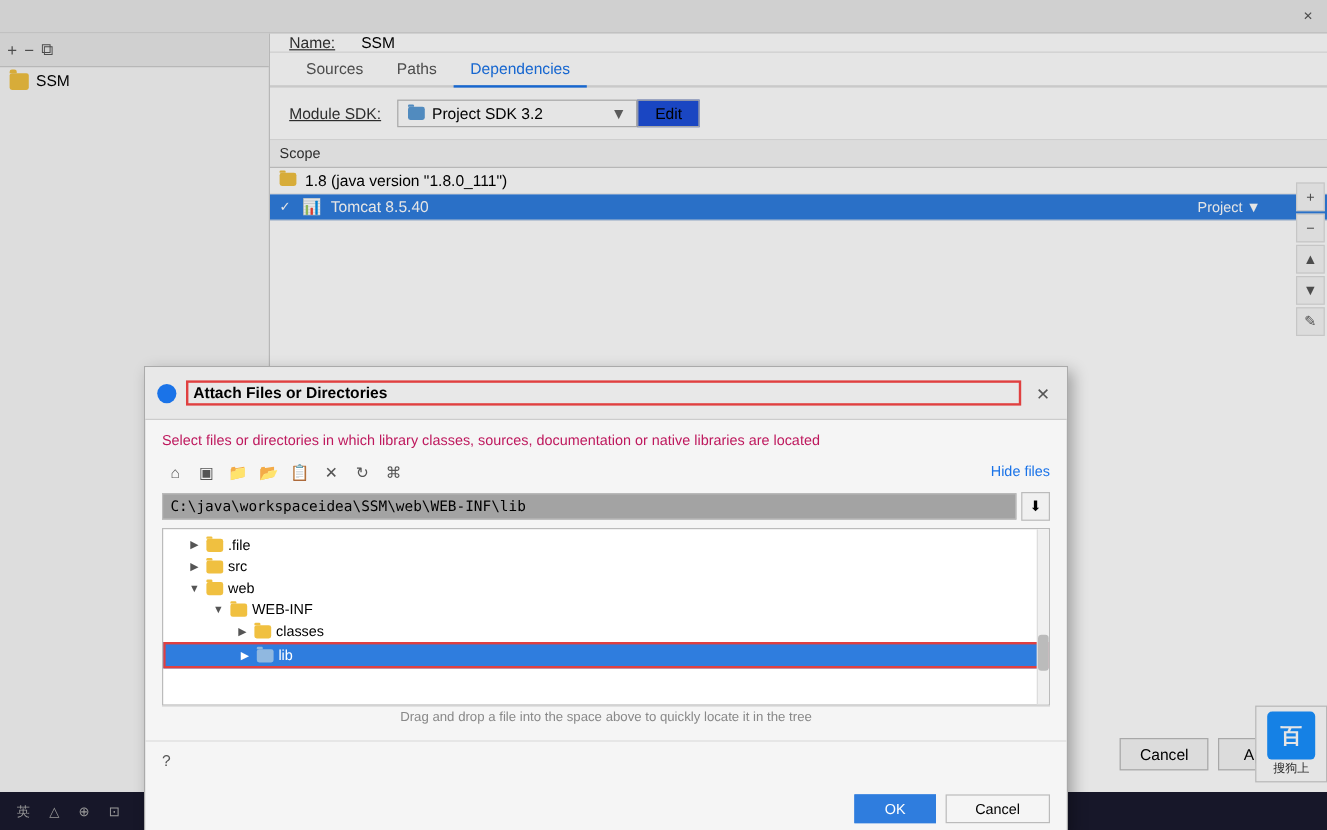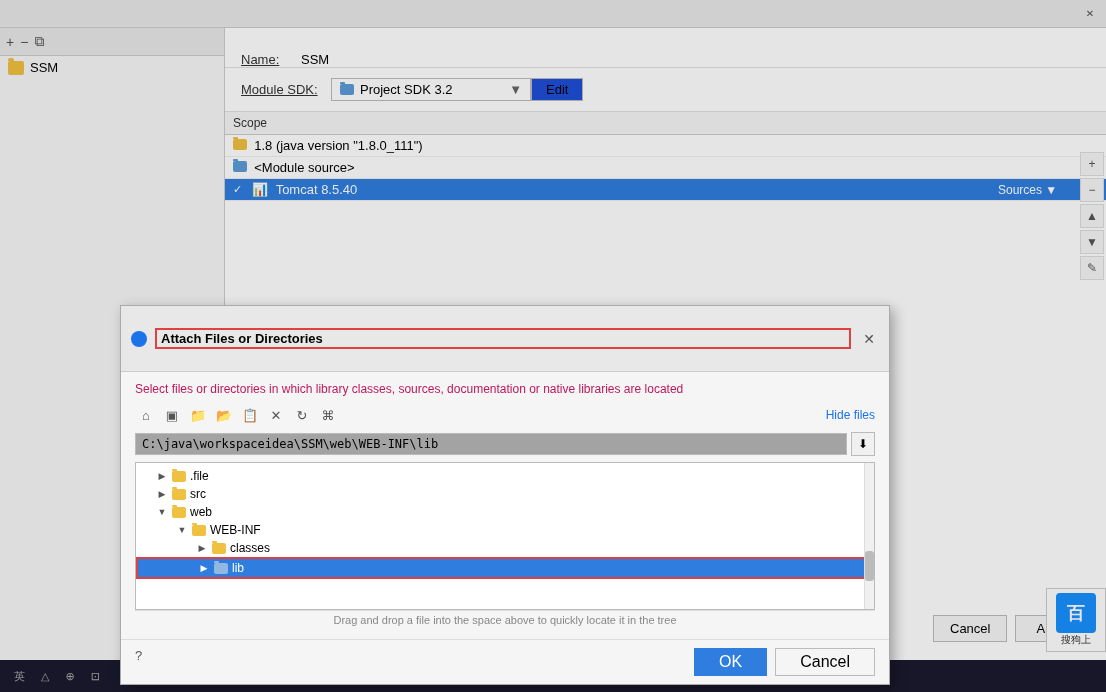--- a/index.html
+++ b/index.html
@@ -102,21 +102,20 @@
       background: #fff;
     }
 
     
     .name-row {
       display: flex;
       align-items: flex-end;
       padding: 0 16px;
       gap: 10px;
       border-bottom: 1px solid #e0e0e0;
-      margin-top: 24px;
     }
     .name-label {
       color: #333;
       text-decoration: underline;
       font-size: 13px;
       min-width: 50px;
     }
     .name-value {
       font-size: 13px;
       font-weight: 500;
@@ -264,21 +263,21 @@
       width: 770px;
       background: #f5f5f5;
       border: 1px solid #aaa;
       box-shadow: 4px 4px 12px rgba(0,0,0,0.3);
       z-index: 20;
     }
     .dialog-titlebar {
       background: #e8e8e8;
       display: flex;
       align-items: center;
-      padding: 22px 10px;
+      padding: 11px 10px;
       gap: 8px;
       border-bottom: 1px solid #ccc;
     }
     .dialog-icon {
       width: 16px;
       height: 16px;
       background: #1a73e8;
       border-radius: 50%;
       flex-shrink: 0;
     }
@@ -442,24 +441,25 @@
     
     .dialog-bottom {
       display: flex;
       justify-content: flex-end;
       padding: 8px 14px;
       gap: 8px;
       border-top: 1px solid #ddd;
     }
     .dialog-btn {
       padding: 4px 24px;
-      font-size: 16px;
+      font-size: 12px;
       cursor: pointer;
       border: 1px solid #bbb;
       background: #f5f5f5;
+      margin-top: 36px;
     }
     .dialog-btn.primary {
       background: #2f7dde;
       color: #fff;
       border-color: #2f7dde;
     }
     .dialog-help {
       margin-right: auto;
       font-size: 13px;
       color: #555;
@@ -562,20 +562,25 @@
     </div>
   </div>
 
   <div class="main-panel">
 
     <div class="name-row">
       <span class="name-label">Name:</span>
       <span class="name-value">SSM</span>
     </div>
 
+    <div class="tabs-bar">
+      <div class="tab">Sources</div>
+      <div class="tab">Paths</div>
+      <div class="tab active">Dependencies</div>
+    </div>
 
     <div class="sdk-row">
       <span class="sdk-label">Module SDK:</span>
       <div class="sdk-dropdown">
         <span class="small-folder"></span>
         <span>Project SDK 3.2</span>
         <span class="chevron">▼</span>
       </div>
       <button class="edit-btn">Edit</button>
     </div>
@@ -585,34 +590,27 @@
       <span class="col-actions"></span>
     </div>
 
     <div class="dep-row">
       <span class="dep-name">
         <span class="small-folder yellow"></span>
         &nbsp;1.8 (java version "1.8.0_111")
       </span>
       <span class="dep-scope"></span>
     </div>
-    <div class="dep-row">
-      <span class="dep-name">
-        <span class="small-folder"></span>
-        &nbsp;&lt;Module source&gt;
-      </span>
-      <span class="dep-scope"></span>
-    </div>
     <div class="dep-row selected">
       <span style="margin-right:4px; font-size:11px;">✓</span>
       <span class="dep-name">
         <span style="color:#6db3f2; font-size:13px;">📊</span>
         &nbsp;Tomcat 8.5.40
       </span>
-      <span class="dep-scope">Sources ▼</span>
+      <span class="dep-scope">Project ▼</span>
     </div>
 
     <div class="right-actions">
       <div class="action-btn">+</div>
       <div class="action-btn">−</div>
       <div class="action-btn">▲</div>
       <div class="action-btn">▼</div>
       <div class="action-btn">✎</div>
     </div>
 

